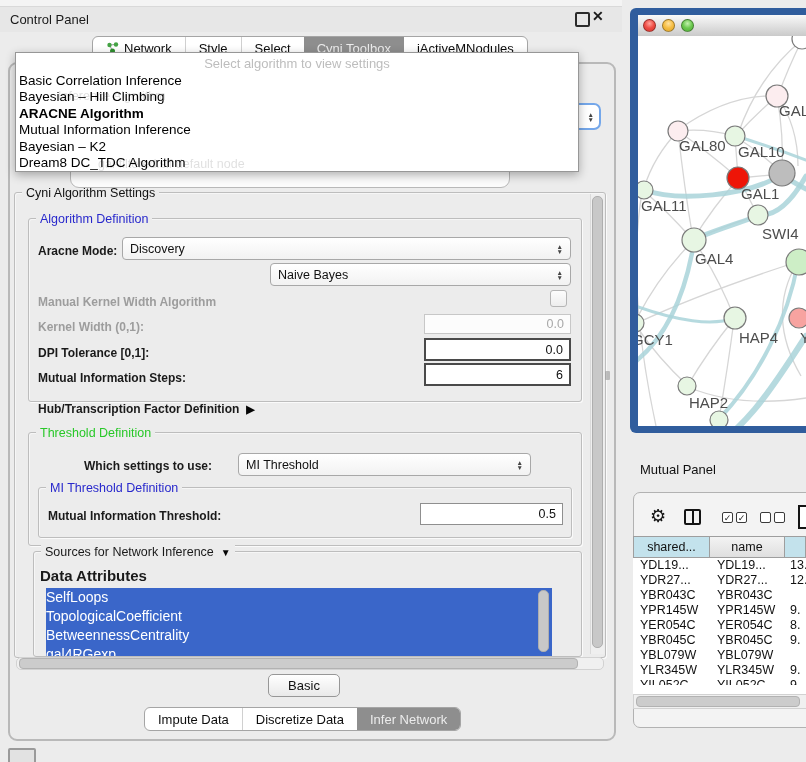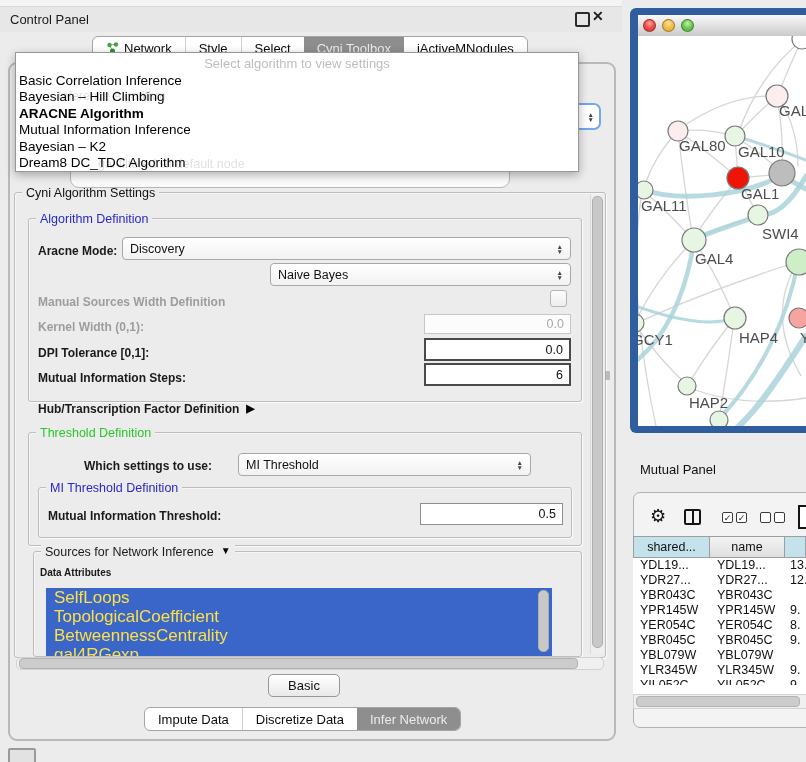--- a/index.html
+++ b/index.html
@@ -38,26 +38,26 @@
   .combo{position:absolute;display:flex;align-items:center;background:linear-gradient(#ffffff,#f2f2f2);
          border:1px solid #a8a8a8;border-radius:4px;font-size:12.5px;padding:0 7px;box-sizing:border-box}
   .combo .val{flex:1}
   .spin{display:flex;flex-direction:column;align-items:center;font-size:6.5px;line-height:5px;color:#444}
   .field{position:absolute;background:#fff;display:flex;align-items:center;justify-content:flex-end;
          padding:0 6px;font-size:12.5px;box-sizing:border-box}
   .field.strong{border:2px solid #4a4a4a}
   .field.lite{border:1px solid #c7c7c7;color:#a8a8a8;background:#fcfcfc}
   .field.mid{border:1px solid #8f8f8f}
   .checkbox{position:absolute;width:15px;height:15px;border:1px solid #b5b5b5;border-radius:3px;background:linear-gradient(#fdfdfd,#ededed)}
-  .toggle-row{position:absolute;font-weight:bold;font-size:12px;color:#1a1a1a;display:flex;align-items:flex-start;gap:7px}
+  .toggle-row{position:absolute;font-weight:bold;font-size:12px;color:#1a1a1a;display:flex;align-items:center;gap:7px}
   .arrow-right{font-size:11px;color:#050505}
   .arrow-down{font-size:10px;color:#050505}
   
   .attr-list{position:absolute;left:46px;top:588px;width:506px;height:68px;overflow:hidden;background:#fff}
-  .attr-list > div{height:19px;line-height:19px;padding-left:8px;font-size:17px;background:#3a66c9;color:#fde047}
+  .attr-list > div{height:19px;line-height:19px;font-size:14px;background:#3a66c9;color:#ffffff}
   .vthumb{position:absolute;background:#c8c8c8;border:1px solid #aeaeae;border-radius:5px}
   .hscroll{position:absolute;background:#f0f0f0;border:1px solid #d2d2d2;border-radius:5px}
   .hthumb{position:absolute;background:#cccccc;border:1px solid #b2b2b2;border-radius:4px}
   .apply-btn{position:absolute;left:268px;top:674px;width:70px;height:21px;border:1px solid #979797;border-radius:5px;
       background:linear-gradient(#ffffff,#e9e9e9);display:flex;align-items:center;justify-content:center;font-size:13px}
   
   .net-window{position:absolute;left:630px;top:8px;width:176px;height:425px;background:#305d9d;border-radius:6px 0 0 6px}
   .net-titlebar{position:absolute;left:638px;top:15px;width:168px;height:21px;background:linear-gradient(#f9f9f9,#cacaca);border-bottom:1px solid #8f8f8f}
   .light{position:absolute;width:13px;height:13px;border-radius:50%;box-sizing:border-box;border:1px solid rgba(0,0,0,.35)}
   .net-canvas{position:absolute;left:638px;top:36px;width:168px;height:390px;background:#fff;overflow:hidden}
@@ -166,21 +166,21 @@
   </div>
 
   <div class="combo" style="left:270px;top:263px;width:301px;height:23px">
     <span class="val">Naive Bayes</span>
     <span class="spin">
         <span>▲</span>
         <span>▼</span>
       </span>
   </div>
 
-  <span class="lbl dis" style="left:38px;top:295px">Manual Sources Width Definition</span>
+  <span class="lbl dis" style="left:38px;top:295px">Manual Kernel Width Algorithm</span>
   <div class="checkbox" style="left:550px;top:290px"></div>
 
   <span class="lbl dis" style="left:38px;top:320px">Kernel Width (0,1):</span>
   <div class="field lite" style="left:424px;top:314px;width:147px;height:20px">
     <span>0.0</span>
   </div>
 
   <span class="lbl" style="left:38px;top:346px">DPI Tolerance [0,1]:</span>
   <div class="field strong" style="left:424px;top:338px;width:147px;height:23px">
     <span>0.0</span>
@@ -213,21 +213,21 @@
   <span class="lbl" style="left:48px;top:509px">Mutual Information Threshold:</span>
   <div class="field mid" style="left:420px;top:503px;width:143px;height:22px">
     <span>0.5</span>
   </div>
 
   <div class="groupbox" style="left:33px;top:551px;width:547px;height:104px"></div>
   <div class="toggle-row" style="left:41px;top:545px;background:#ececec;padding:0 4px;font-weight:normal;font-size:12.5px;z-index:3">
     <span>Sources for Network Inference</span>
     <span class="arrow-down">▼</span>
   </div>
-  <span class="lbl" style="left:40px;top:567px;font-size:10px">Data Attributes</span>
+  <span class="lbl" style="left:40px;top:567px;font-size:15px">Data Attributes</span>
   <div class="attr-list">
     <div>SelfLoops</div>
     <div>TopologicalCoefficient</div>
     <div>BetweennessCentrality</div>
     <div>gal4RGexp</div>
   </div>
   <div class="vthumb" style="left:538px;top:590px;width:9px;height:60px"></div>
 
   <div class="hscroll" style="left:16px;top:657px;width:586px;height:11px"></div>
   <div class="hthumb" style="left:19px;top:658px;width:557px;height:9px"></div>

